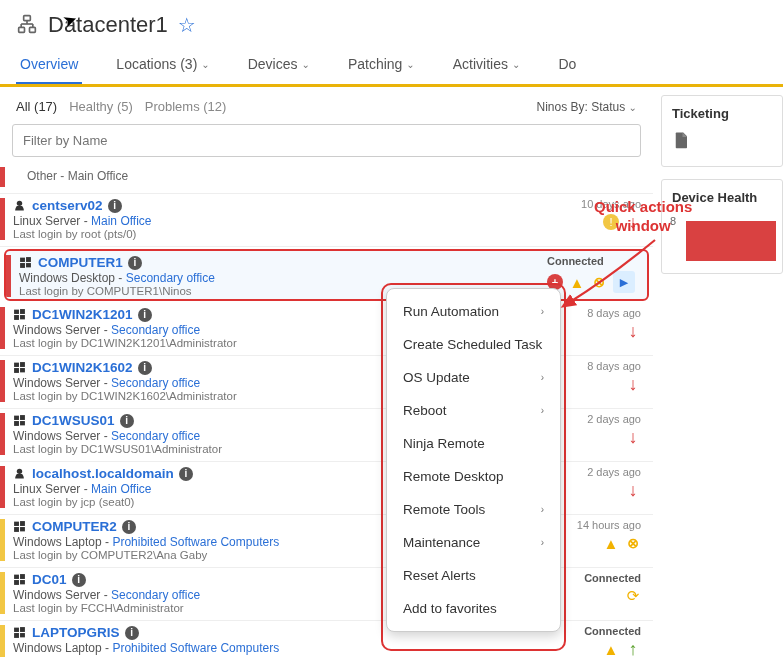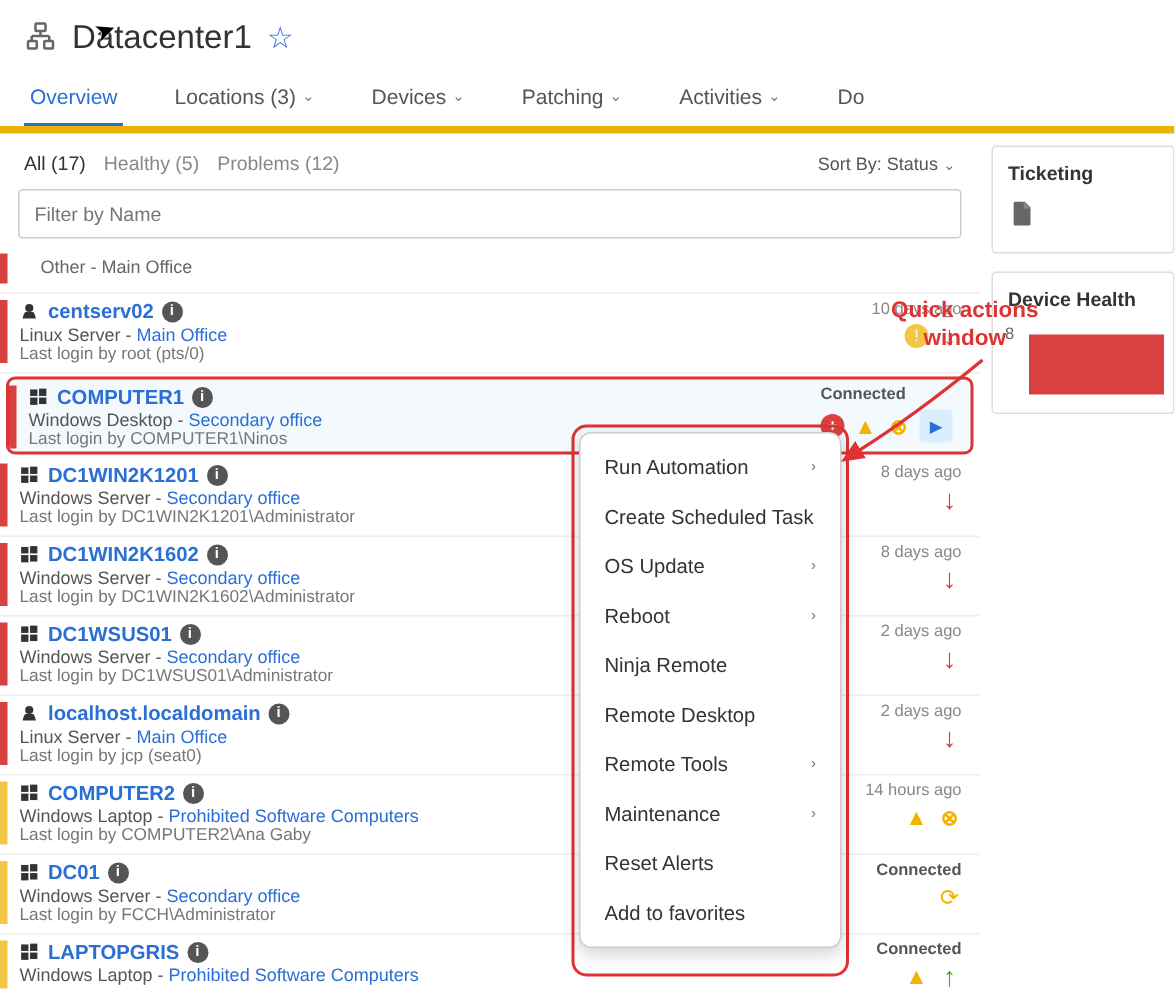--- a/index.html
+++ b/index.html
@@ -1,21 +1,21 @@
 <!DOCTYPE html>
 <html><head>
 <meta charset="utf-8">
 <style>
 * { margin:0; padding:0; box-sizing:border-box; }
 body { font-family: -apple-system, BlinkMacSystemFont, "Segoe UI", Arial, sans-serif; font-size:13px; color:#333; background:#fff; width:783px; height:661px; position:relative; overflow:hidden; }
 .header { display:flex; align-items:center; padding:12px 16px 8px; gap:10px; }
 .org-icon { color:#666; }
 .page-title { font-size:22px; font-weight:500; color:#333; }
 .star-icon { color:#2a6fd6; font-size:20px; cursor:pointer; }
-.tabs { display:flex; gap:30px; padding:0 16px; border-bottom:5px solid #eab308; }
+.tabs { display:flex; gap:30px; padding:0 16px; border-bottom:3px solid #eab308; }
 .tab { padding:10px 4px; font-size:14px; color:#555; cursor:pointer; border-bottom:2px solid transparent; display:flex; align-items:center; gap:4px; }
 .tab.active { color:#2a6fd6; border-bottom-color:#2a6fd6; }
 .chev { font-size:10px; color:#777; }
 .main { display:flex; }
 .left { flex:1; min-width:0; }
 .right { width:130px; padding:8px 0 0 8px; }
 .filters { display:flex; justify-content:space-between; align-items:center; padding:12px 16px 6px; }
 .filter-group { display:flex; gap:12px; font-size:13px; }
 .filt { color:#888; cursor:pointer; }
 .filt.active { color:#333; font-weight:400; }
@@ -110,21 +110,21 @@
 
 <div class="main">
   <div class="left">
     <div class="filters">
       <div class="filter-group">
         <span class="filt active">All (17)</span>
         <span class="filt">Healthy (5)</span>
         <span class="filt">Problems (12)</span>
       </div>
       <div class="sortby">
-        <span>Sort By:</span>
+        <span>Ninos By:</span>
         <span>Status</span>
         <span class="chev">⌄</span>
       </div>
     </div>
     <div class="search">
       <input type="text" placeholder="Filter by Name" style="">
     </div>
     <div class="row">
         <div class="bar red"></div>
         <div class="stub">Other - Main Office</div>

